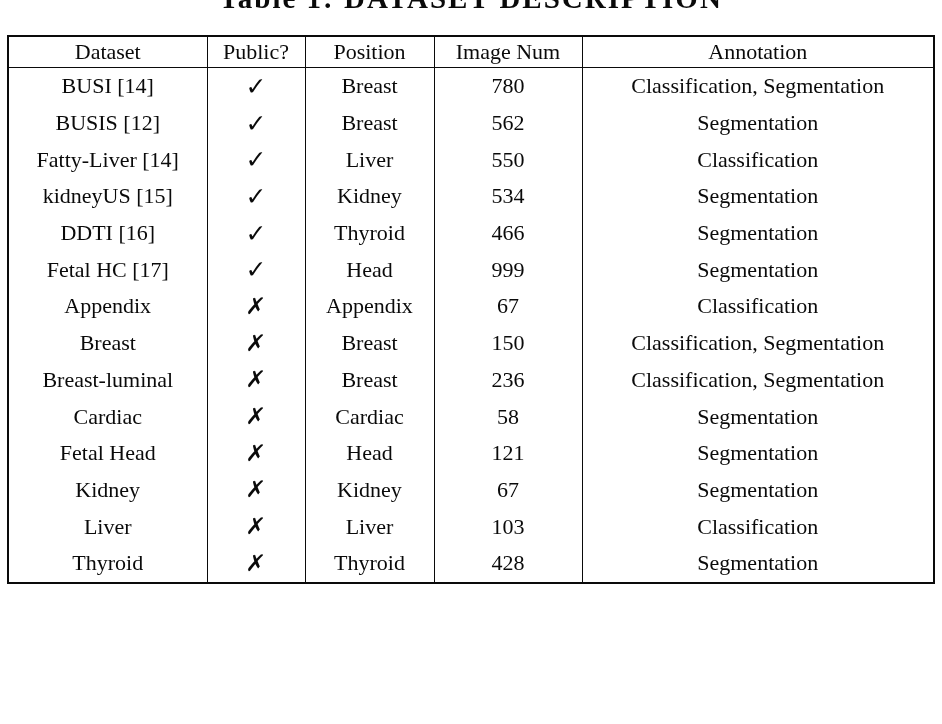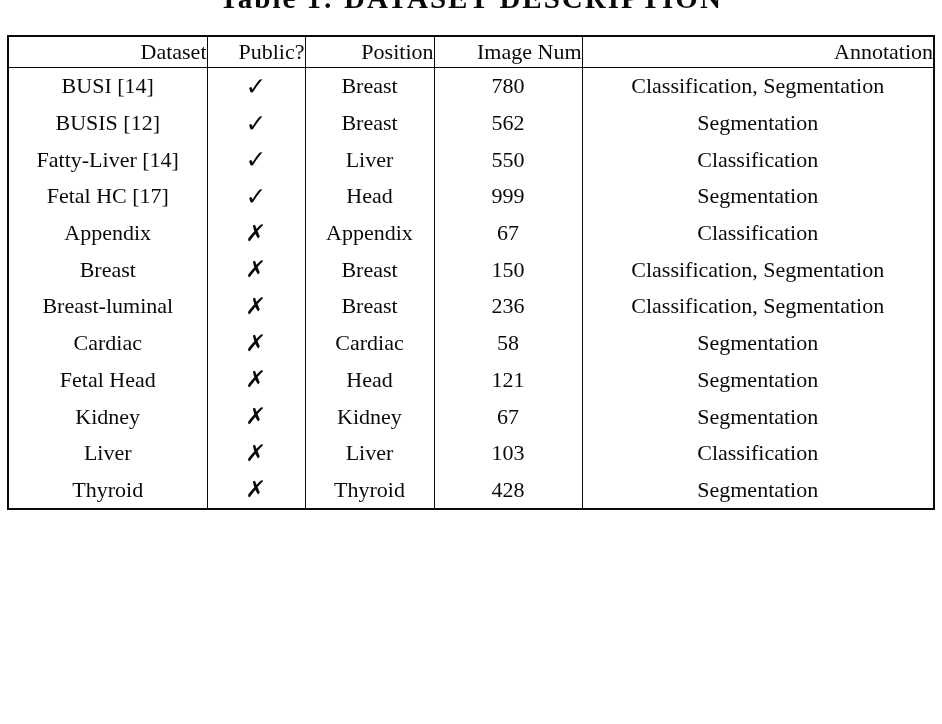--- a/index.html
+++ b/index.html
@@ -51,21 +51,20 @@
     vertical-align: middle;
     font-size: 22px;
     font-weight: normal;
     padding: 0;
     white-space: nowrap;
     overflow: hidden;
   }
   .dataset-table thead th {
     height: 30px;
     border-bottom: 1.5px solid #0a0a0a;
-    text-align: right;
   }
   .dataset-table tbody td {
     height: 36.7px;
     border-top: none;
     border-bottom: none;
   }
   .check, .cross {
     font-family: "DejaVu Sans", sans-serif;
     font-weight: bold;
     display: inline-block;
@@ -112,20 +111,34 @@
           <td>Segmentation</td>
         </tr>
         <tr>
           <td>Fatty-Liver [14]</td>
           <td><span class="check">✓</span></td>
           <td>Liver</td>
           <td>550</td>
           <td>Classification</td>
         </tr>
         <tr>
+          <td>kidneyUS [15]</td>
+          <td><span class="check">✓</span></td>
+          <td>Kidney</td>
+          <td>534</td>
+          <td>Segmentation</td>
+        </tr>
+        <tr>
+          <td>DDTI [16]</td>
+          <td><span class="check">✓</span></td>
+          <td>Thyroid</td>
+          <td>466</td>
+          <td>Segmentation</td>
+        </tr>
+        <tr>
           <td>Fetal HC [17]</td>
           <td><span class="check">✓</span></td>
           <td>Head</td>
           <td>999</td>
           <td>Segmentation</td>
         </tr>
         <tr>
           <td>Appendix</td>
           <td><span class="cross">✗</span></td>
           <td>Appendix</td>

